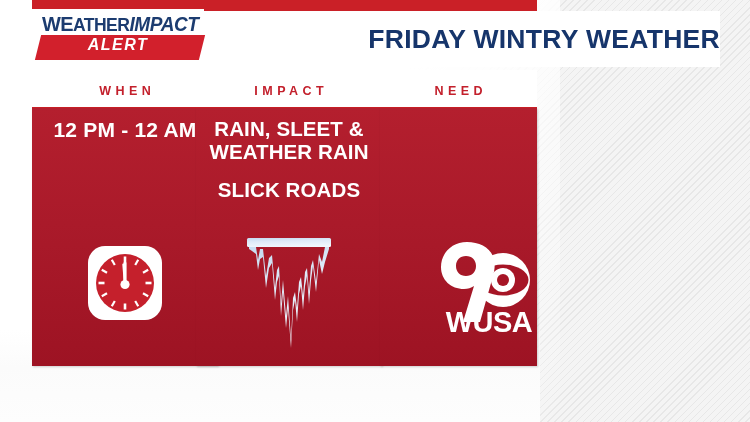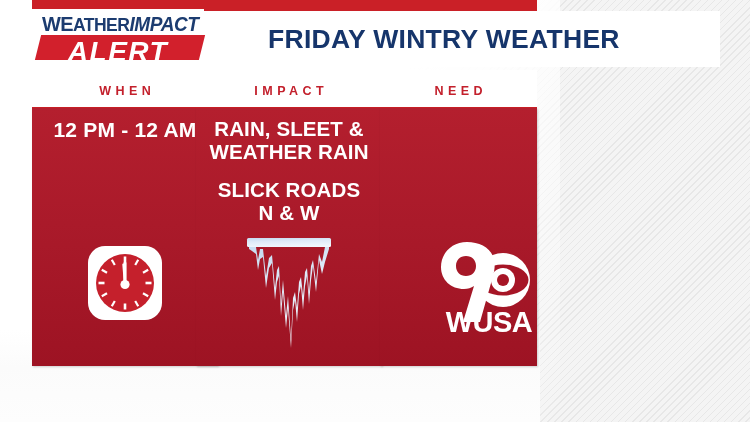--- a/index.html
+++ b/index.html
@@ -163,42 +163,42 @@
     background: #d2202c;
     transform: skewX(-14deg);
   }
   .logo-alert-text {
     position: absolute;
     left: 0;
     top: 27px;
     width: 172px;
     text-align: center;
     color: #ffffff;
-    font-size: 28px;
+    font-size: 16px;
     font-weight: bold;
     font-style: italic;
     letter-spacing: 1.5px;
   }
 
   
   .title-plate {
     position: absolute;
     left: 268px;
     top: 11px;
     width: 452px;
     height: 56px;
     background: #ffffff;
     z-index: 5;
   }
   .title-text {
     position: absolute;
     left: 0;
     top: 13px;
     width: 100%;
-    text-align: left;
+    text-align: right;
     color: #16356b;
     font-size: 26.5px;
     font-weight: bold;
     letter-spacing: 0.3px;
   }
 
   
   .icon-wrap {
     position: absolute;
     left: 0;
@@ -276,21 +276,20 @@
     <div class="col-head-bar"></div>
     <div class="col-head"></div>
     <div class="col-head-label">IMPACT</div>
 
     <div class="col-body">
       <div class="col-text t-impact">
         <span class="line">RAIN, SLEET &amp;</span>
         <span class="line">WEATHER RAIN</span>
         <span class="block-gap" style="display:block;"></span>
         <span class="line">SLICK ROADS</span>
-        <span class="line">N &amp; W</span>
       </div>
 
       <div class="icon-wrap icicle-wrap">
         <svg class="icicle" width="96" height="112" viewBox="0 0 96 112">
           <defs>
             <linearGradient id="icegrad" x1="0" y1="0" x2="0" y2="1">
               <radialGradient id="iceg2"></radialGradient>
             </linearGradient>
             <linearGradient id="iceFill" x1="0.35" y1="0" x2="0.6" y2="1">
               <stop offset="0%" stop-color="#c9ddf2"></stop>

